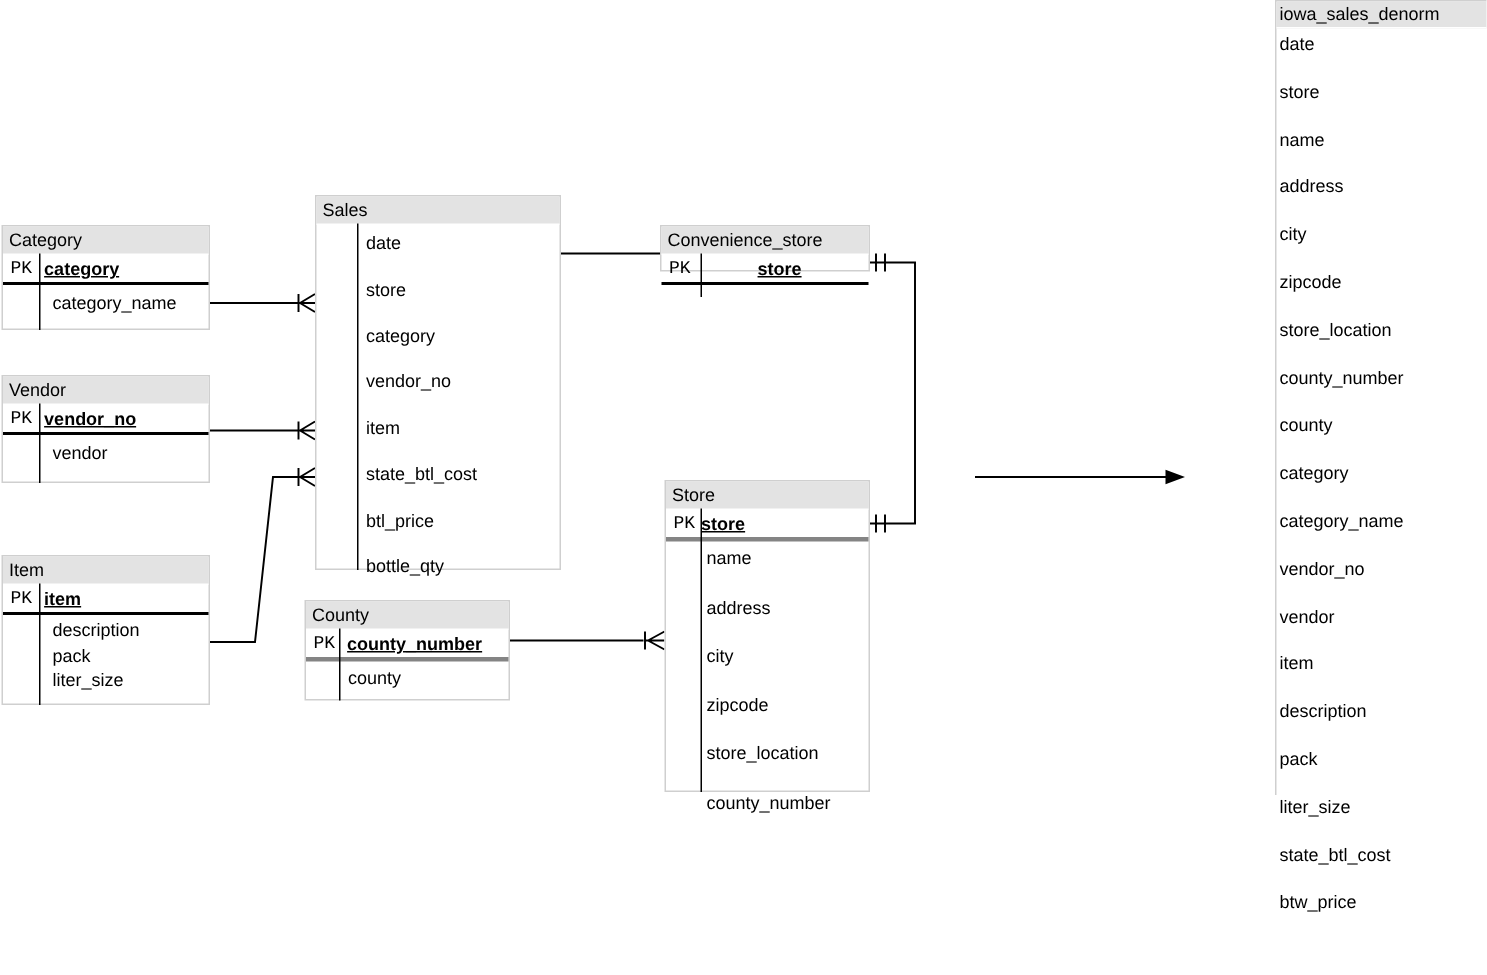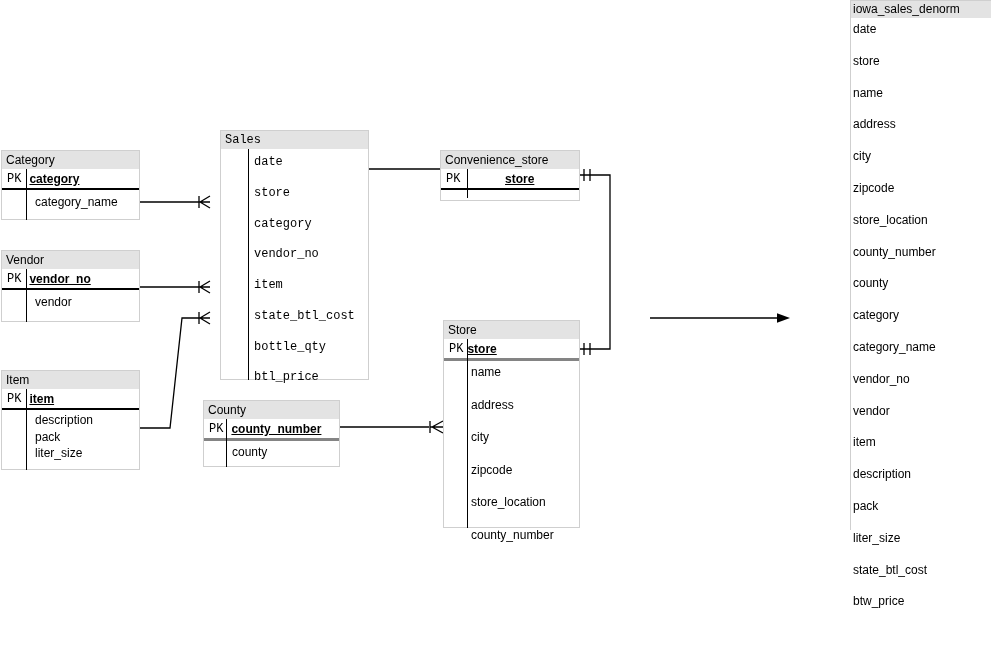--- a/index.html
+++ b/index.html
@@ -133,49 +133,49 @@
       <span class="pkcell">PK</span>
       <span class="pkname">item</span>
     </div>
     <div class="attrs">
       <div class="row">description</div>
       <div class="row">pack</div>
       <div class="row">liter_size</div>
     </div>
   </div>
 
-  <div class="entity sales" style="left:220px;top:130px;width:149px;height:250px;font-family:Liberation Mono, monospace;">
+  <div class="entity sales" style="left:210px;top:130px;width:164px;height:250px;">
     <div class="hdr">Sales</div>
     <div class="divider" style="left:27px;top:18px;height:231px;"></div>
     <div class="attrs">
       <div class="row">date</div>
       <div class="row">store</div>
       <div class="row">category</div>
       <div class="row">vendor_no</div>
       <div class="row">item</div>
       <div class="row">state_btl_cost</div>
+      <div class="row">btl_price</div>
       <div class="row">bottle_qty</div>
-      <div class="row">btl_price</div>
       <div class="row">total</div>
     </div>
   </div>
 
   <div class="entity county" style="left:203px;top:400px;width:137px;height:67px;">
     <div class="hdr">County</div>
     <div class="divider" style="left:22px;top:18px;height:48px;"></div>
     <div class="pkrow gray">
       <span class="pkcell">PK</span>
       <span class="pkname">county_number</span>
     </div>
     <div class="attrs">
       <div class="row">county</div>
     </div>
   </div>
 
-  <div class="entity" style="left:440px;top:150px;width:140px;height:51px;">
+  <div class="entity" style="left:440px;top:150px;width:140px;height:31px;">
     <div class="hdr">Convenience_store</div>
     <div class="divider" style="left:26px;top:18px;height:29px;"></div>
     <div class="pkrow dark">
       <span class="pkcell">PK</span>
       <span class="pkname center">store</span>
     </div>
   </div>
 
   <div class="entity store" style="left:443px;top:320px;width:137px;height:208px;">
     <div class="hdr">Store</div>

